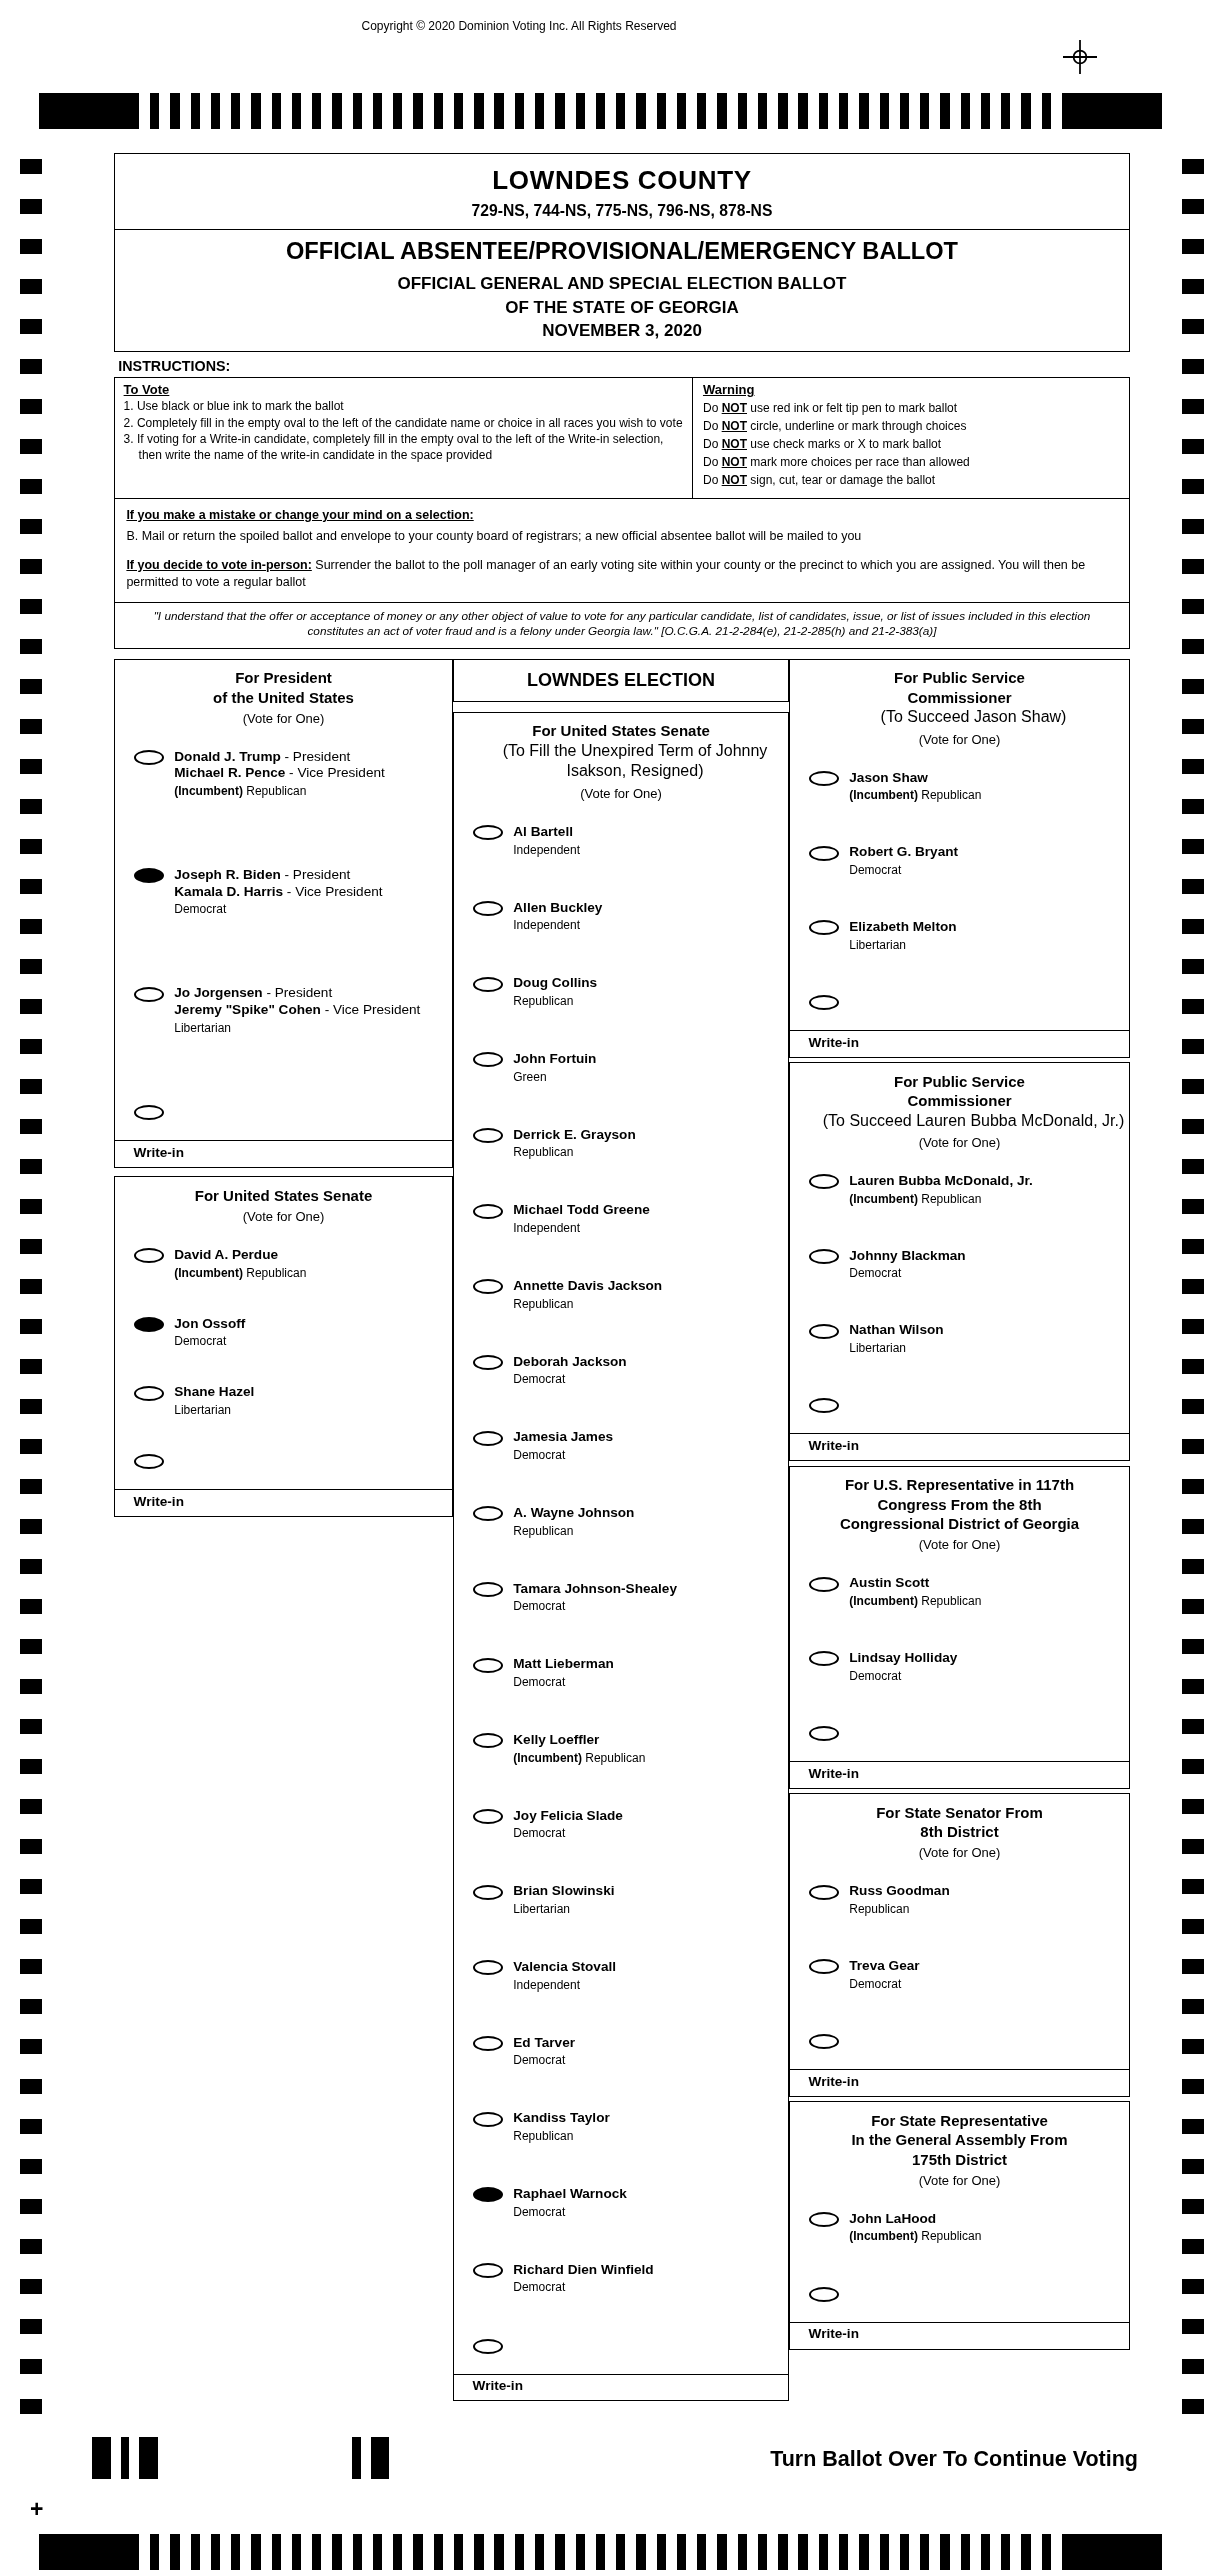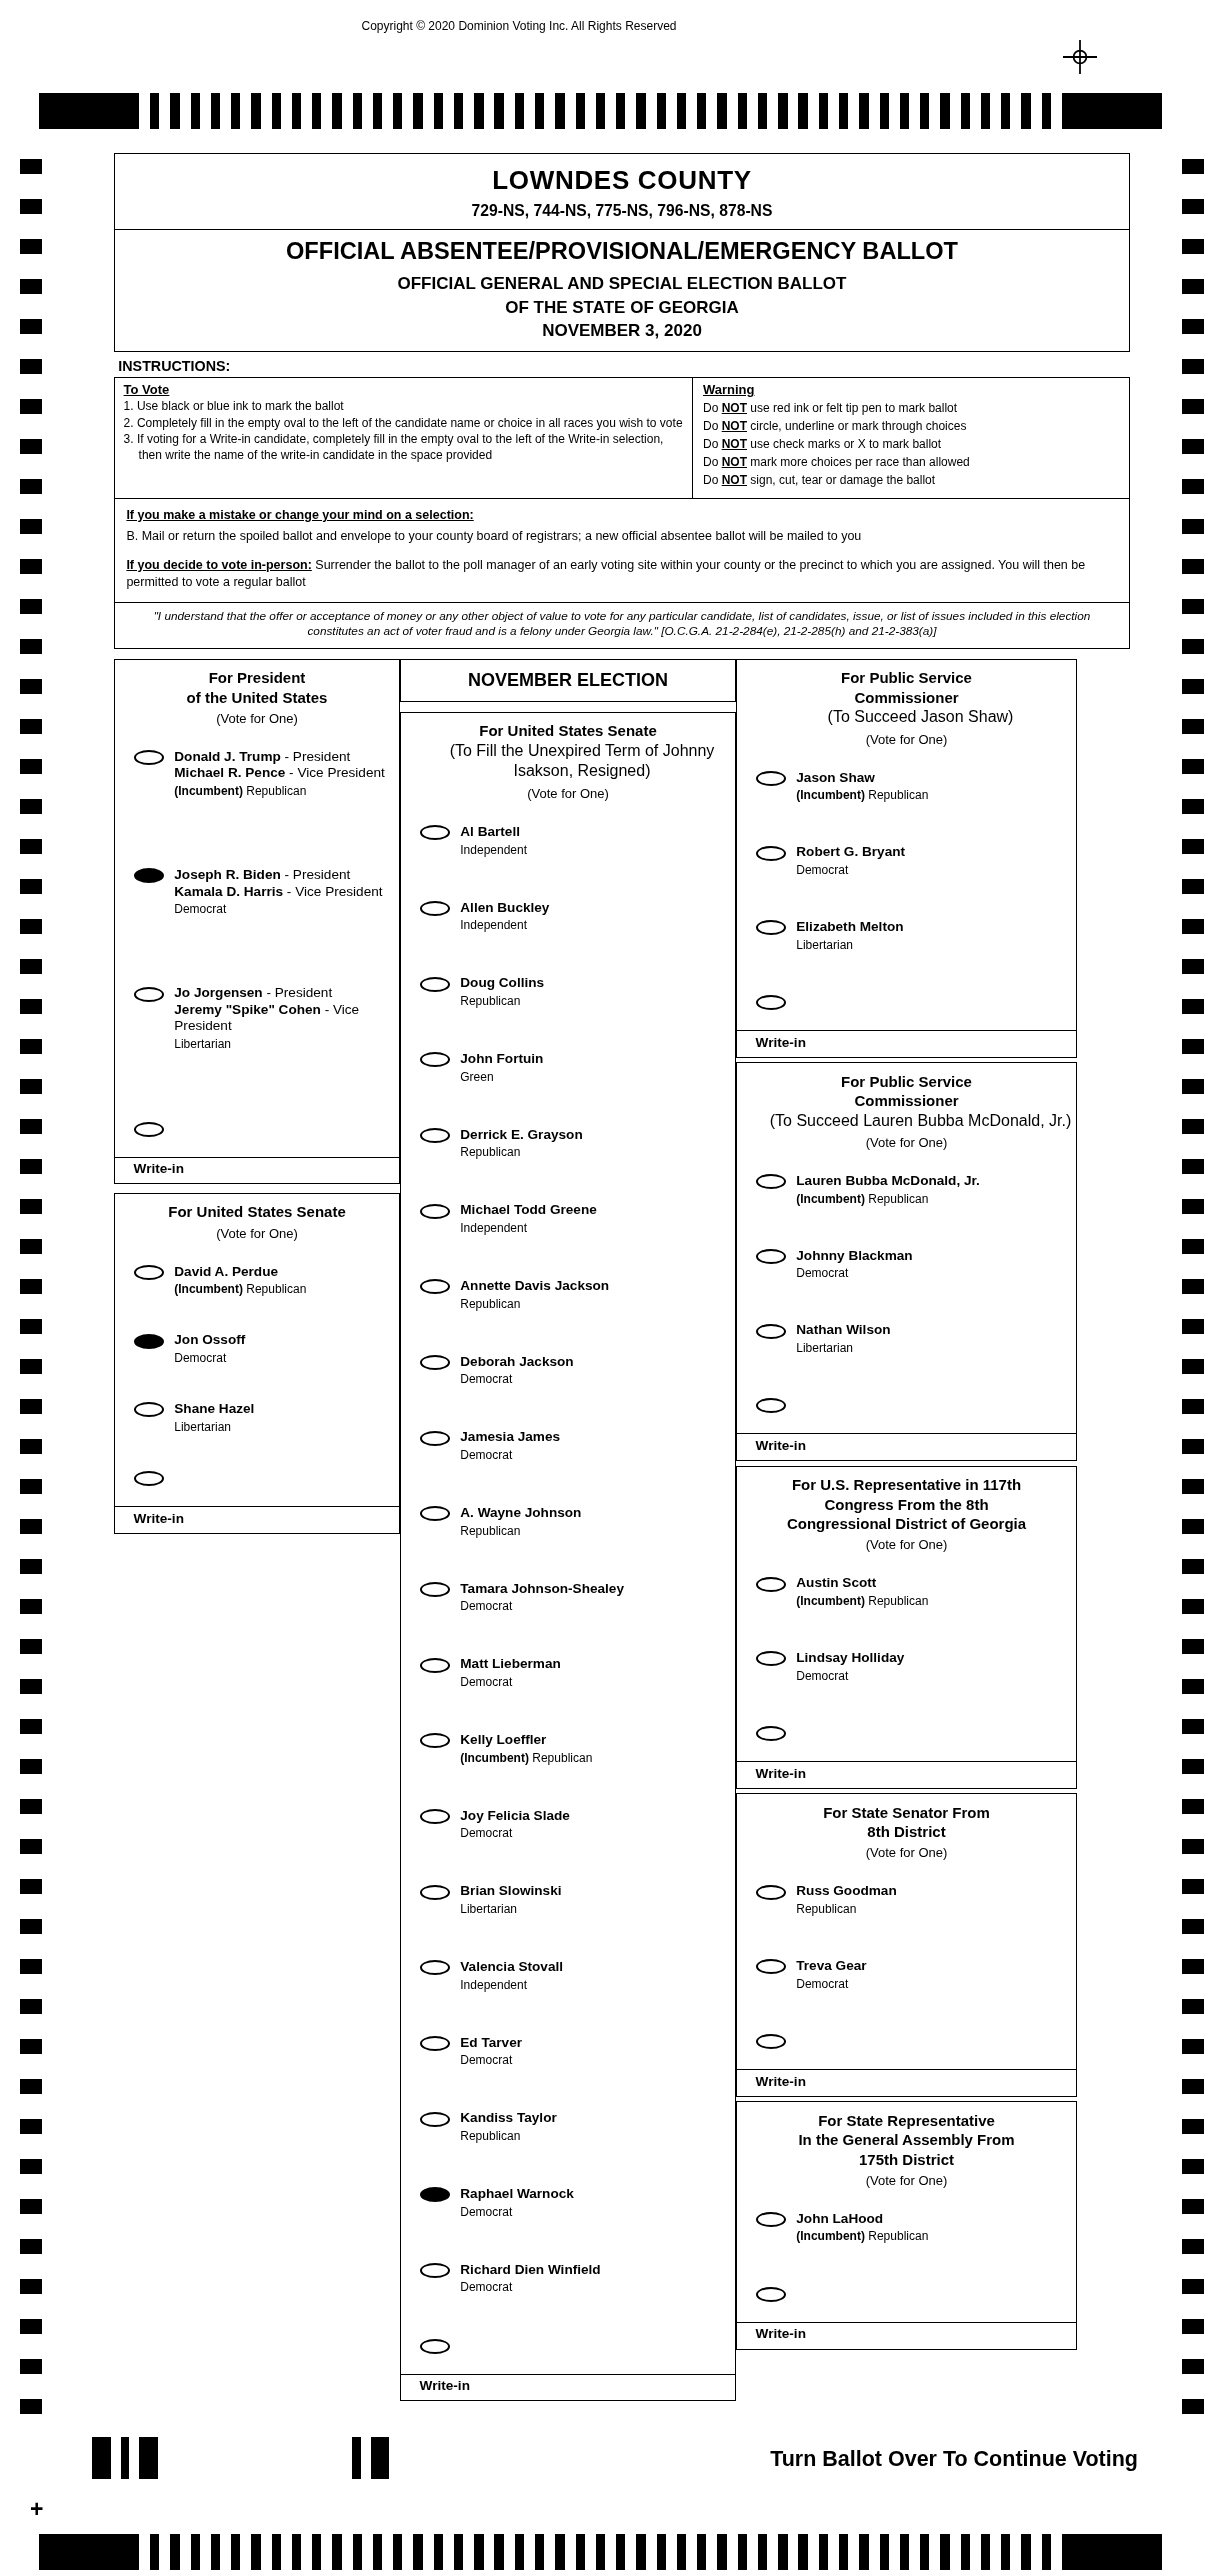--- a/index.html
+++ b/index.html
@@ -47,21 +47,21 @@
   .mk-title { font-weight: bold; text-decoration: underline; margin-bottom: 6.4px; }
   .mk-item { padding-left: 18px; text-indent: -18px; line-height: 1.4; margin-bottom: 2.9px; }
   .mk-inperson { margin-top: 11.4px; line-height: 1.4; }
   .mk-ip-title { font-weight: bold; text-decoration: underline; }
 
   .oath { border: 1.4px solid #000; border-top: none; padding: 5.7px 24px 7.2px; text-align: center; font-size: 11.8px; font-style: italic; line-height: 1.35; }
 
   
   .cols { display: flex; margin-top: 10px; align-items: flex-start; }
   .col { display: flex; flex-direction: column; }
-  .col-0 { width: 286px; }
+  .col-0 { width: 339px; }
   .col-1 { width: 336px; }
   .col-2 { width: 341px; }
 
   .special-head { border: 1.4px solid #000; text-align: center; font-weight: bold; font-size: 18px; padding: 10px 0; margin-bottom: 10px; background: #fff; }
   .contest { border: 1.4px solid #000; padding-top: 8.6px; margin-bottom: 8.6px; background: #fff; }
   .col-2 .contest { margin-bottom: 4.3px; }
   .c-head { text-align: center; margin-bottom: 23px; }
   .c-title { font-size: 15px; font-weight: bold; line-height: 1.3; }
   .c-sub { font-size: 16px; font-weight: normal; line-height: 1.3; padding-left: 28px; }
   .c-note { font-size: 13px; margin-top: 3.6px; }
@@ -384,21 +384,21 @@
               </div>
             </div>
             <div class="cand wi-oval-row">
               <div class="oval"></div>
             </div>
             <div class="wi-line"></div>
             <div class="wi-label">Write-in</div>
           </div>
         </div>
         <div class="col col-1">
-          <div class="special-head">NOVEMBER ELECTION</div>
+          <div class="special-head">LOWNDES ELECTION</div>
           <div class="contest">
             <div class="c-head">
               <div class="c-title">For United States Senate</div>
               <div class="c-sub">(To Fill the Unexpired Term of Johnny</div>
               <div class="c-sub">Isakson, Resigned)</div>
               <div class="c-note">(Vote for One)</div>
             </div>
             <div class="cand">
               <div class="oval"></div>
               <div class="cand-tx">

